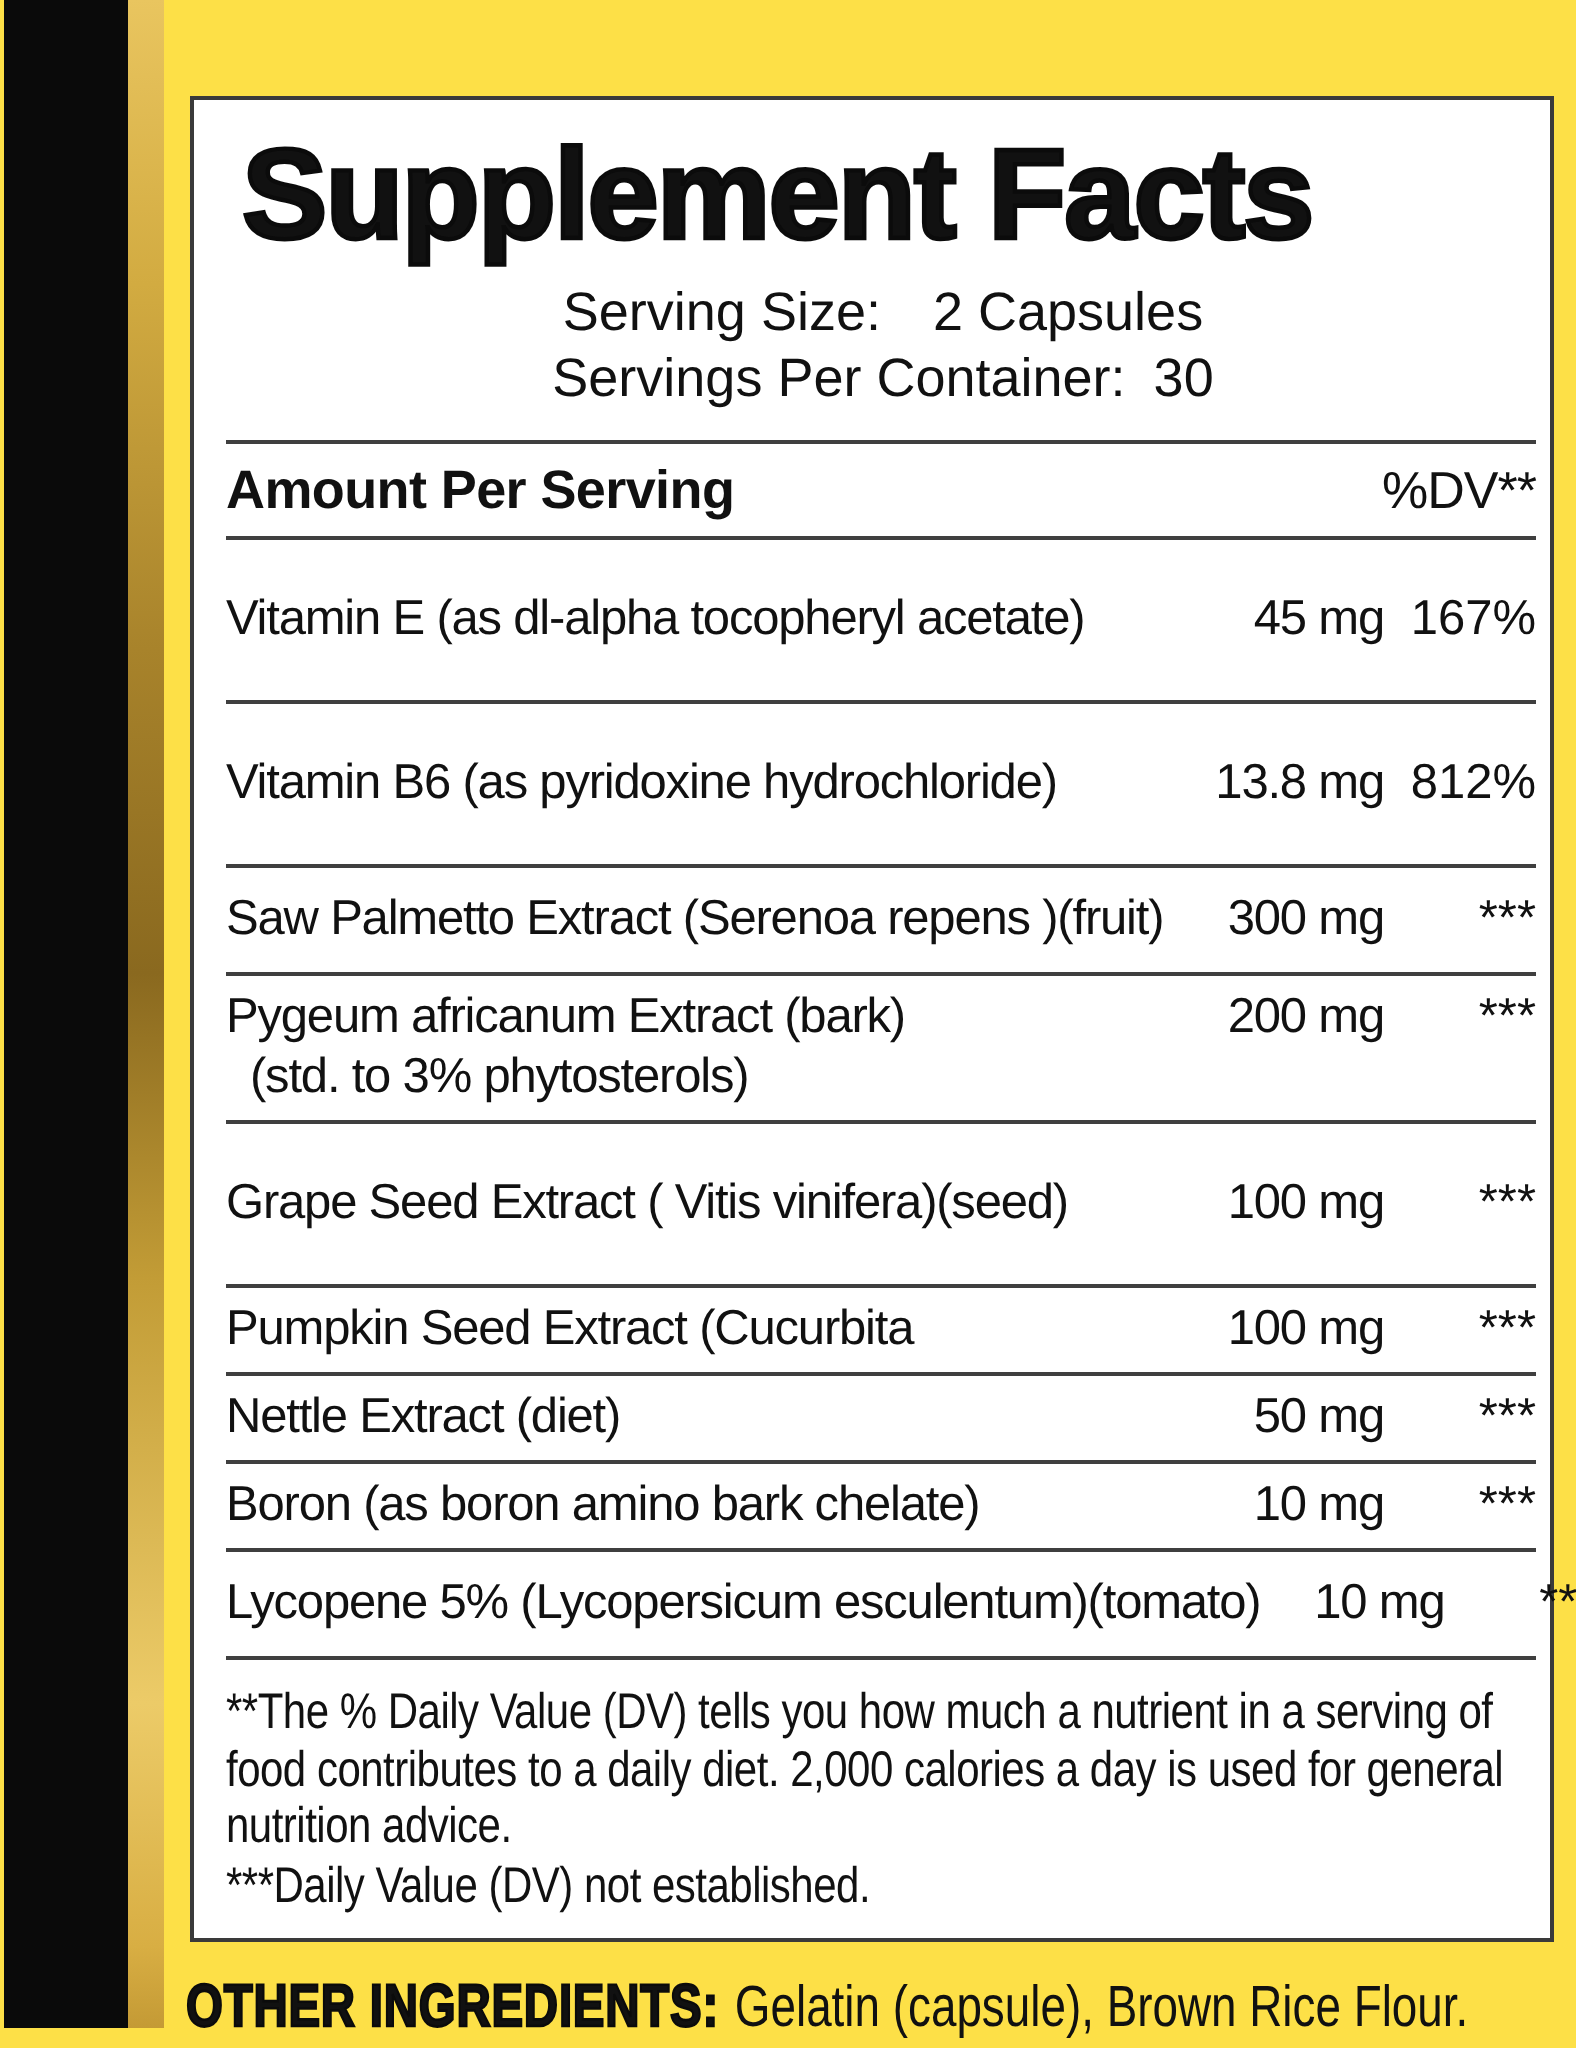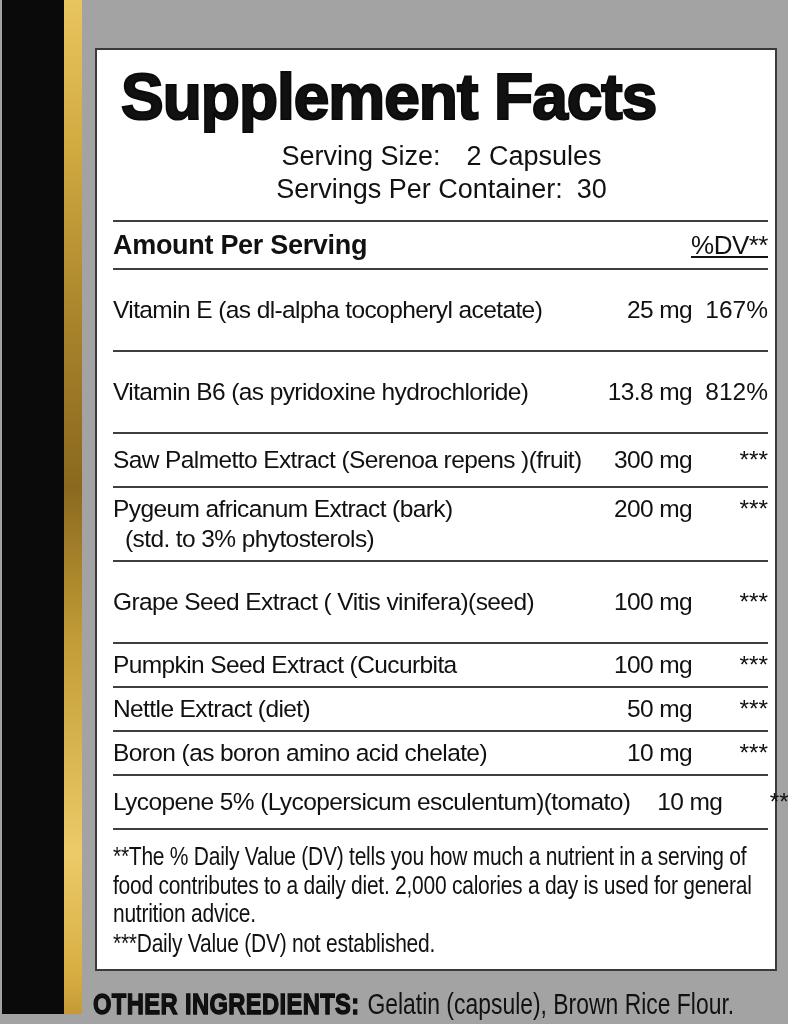--- a/index.html
+++ b/index.html
@@ -1,17 +1,17 @@
 <!DOCTYPE html>
 <html><head>
 <meta charset="utf-8">
 <style>
   html,body{margin:0;padding:0;background:#ffffff;}
   .stage{
-    position:relative;width:788px;height:1024px;background:#a3a3a3;
+    position:relative;width:788px;height:1024px;background:#fde047;
     overflow:hidden;font-family:"Liberation Sans",sans-serif;color:#111;
   }
   
   .side-black{position:absolute;left:2px;top:0;width:62px;height:1014px;background:#0a0a0a;}
   .side-gold{
     position:absolute;left:64px;top:0;width:18px;height:1014px;
     background:linear-gradient(to bottom,
       #e9c55f 0%, #d2ab41 14%, #a8832b 32%, #8a691f 48%,
       #c29c36 63%, #eccb68 84%, #d8ae43 96%, #c49a35 100%);
   }
@@ -25,21 +25,21 @@
     font-size:64px;line-height:78px;font-weight:bold;letter-spacing:-1px;
     -webkit-text-stroke:2.2px #0b0b0b;margin:2px 0 0 8px;white-space:nowrap;
   }
   .serving-block{margin:4px 0 0 2px;font-size:27px;line-height:33px;text-align:center;}
   .gap-lg{display:inline-block;width:26px;}
   .gap-sm{display:inline-block;width:14px;}
   .rule{height:2px;background:#3f3f3f;margin:0;}
   .rule.top{margin-top:14px;}
   .hdr{display:flex;align-items:baseline;justify-content:space-between;padding:8px 0 7px 0;}
   .hdr-left{font-weight:bold;font-size:27px;letter-spacing:-0.3px;}
-  .hdr-right{font-size:26px;letter-spacing:-0.5px;text-decoration:underline;}
+  .hdr-right{font-size:26px;letter-spacing:-0.5px;}
   
   .irow{display:flex;align-items:flex-start;font-size:24.5px;line-height:30px;letter-spacing:-0.6px;}
   .irow .iname{flex:1 1 0;white-space:nowrap;overflow:visible;}
   .irow .iname .l2{padding-left:12px;}
   .irow .iamt{flex:0 0 92px;text-align:right;white-space:nowrap;}
   .irow .idv{flex:0 0 76px;text-align:right;white-space:nowrap;letter-spacing:0;}
   .pad-s{padding:25px 0;}
   .pad-m{padding:11px 0;}
   .pad-d2{padding:6px 0;}
   .pad-xs{padding:6px 0;}
@@ -89,21 +89,21 @@
         <span class="hdr-right">%DV**</span>
       </div>
 
       <div class="rule"></div>
 
       <div id="rows-host">
           <div class="irow pad-s">
             <div class="iname">
               <div>Vitamin E (as dl-alpha tocopheryl acetate)</div>
             </div>
-            <div class="iamt">25 mg</div>
+            <div class="iamt">45 mg</div>
             <div class="idv">167%</div>
           </div>
           <div class="rule"></div>
           <div class="irow pad-s">
             <div class="iname">
               <div>Vitamin B6 (as pyridoxine hydrochloride)</div>
             </div>
             <div class="iamt">13.8 mg</div>
             <div class="idv">812%</div>
           </div>
@@ -144,21 +144,21 @@
           <div class="irow pad-xs">
             <div class="iname">
               <div>Nettle Extract (diet)</div>
             </div>
             <div class="iamt">50 mg</div>
             <div class="idv">***</div>
           </div>
           <div class="rule"></div>
           <div class="irow pad-xs">
             <div class="iname">
-              <div>Boron (as boron amino acid chelate)</div>
+              <div>Boron (as boron amino bark chelate)</div>
             </div>
             <div class="iamt">10 mg</div>
             <div class="idv">***</div>
           </div>
           <div class="rule"></div>
           <div class="irow pad-m">
             <div class="iname">
               <div>Lycopene 5% (Lycopersicum esculentum)(tomato)</div>
             </div>
             <div class="iamt">10 mg</div>

